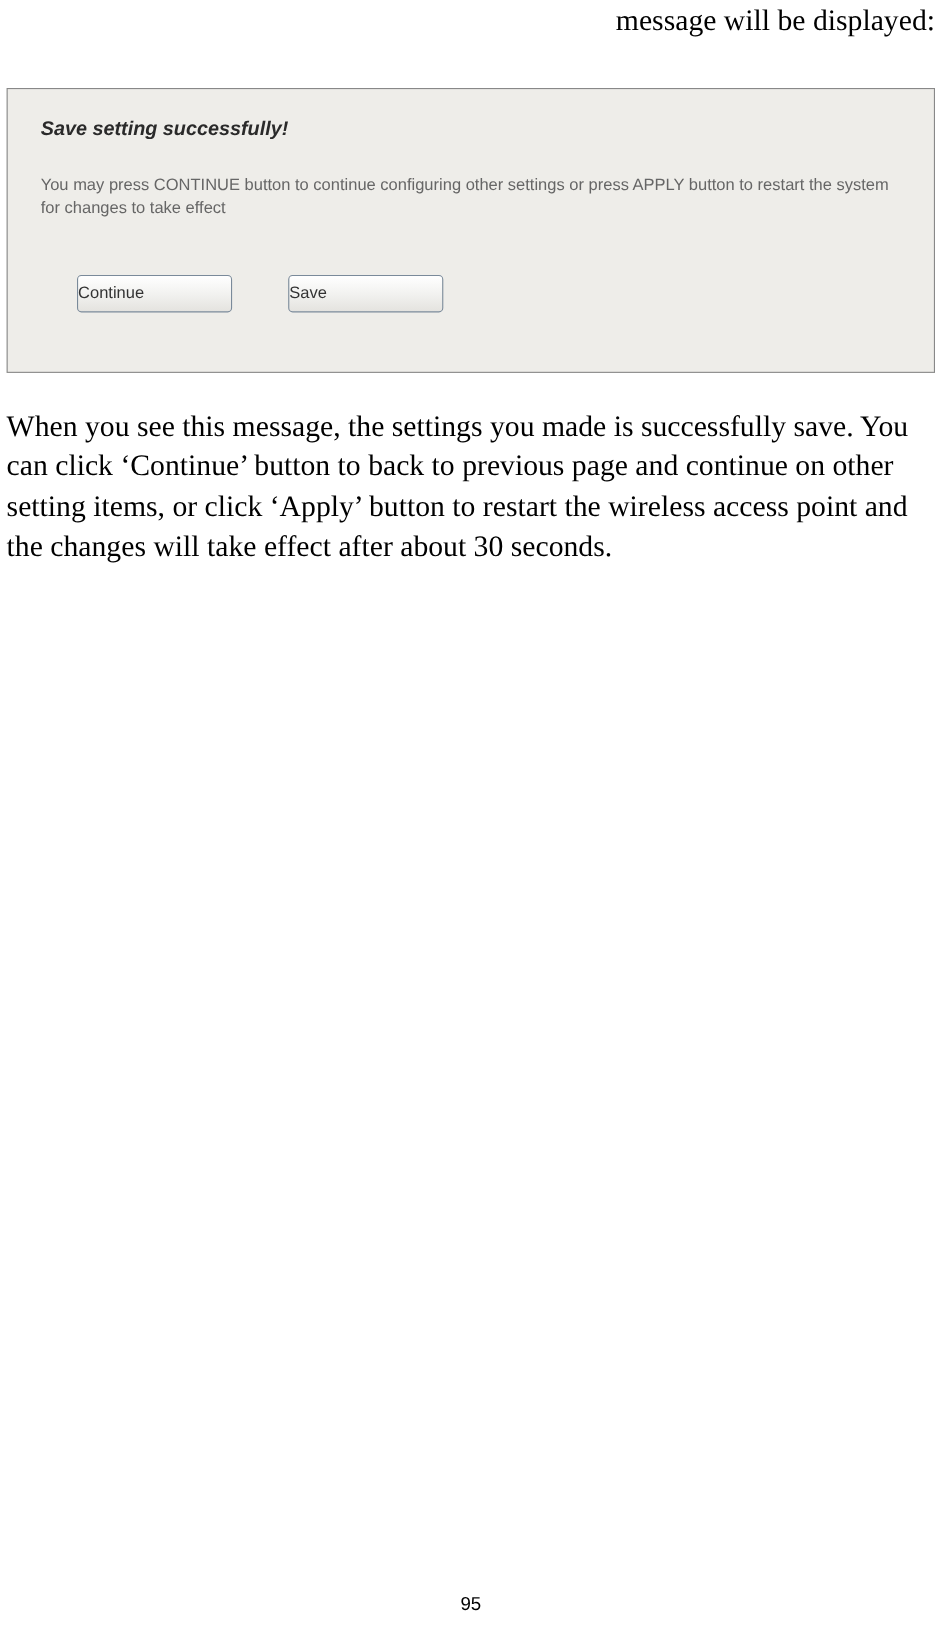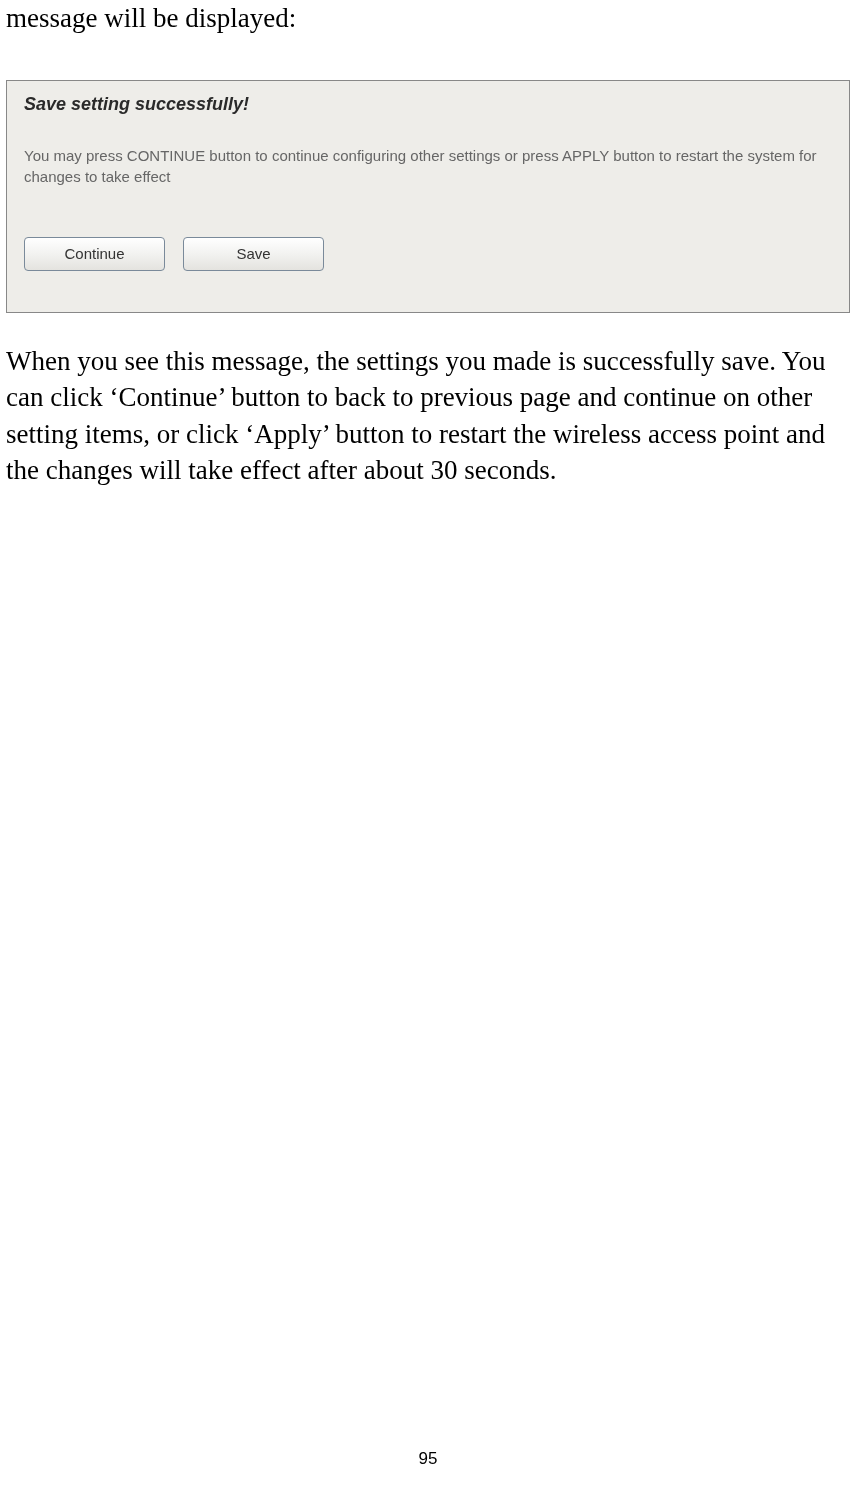--- a/index.html
+++ b/index.html
@@ -14,26 +14,27 @@
       background: #ffffff;
       position: relative;
       padding: 0;
     }
     .page-text-top {
       font-size: 27px;
       line-height: 1.4;
       color: #000;
       padding: 0 6px 0 6px;
       margin-top: 0;
+      text-align: right;
     }
     .dialog-wrapper {
       margin: 42px 6px 0 6px;
       border: 1px solid #888;
       background: #eeede9;
-      padding: 3px;
+      padding: 16px;
     }
     .dialog-title {
       font-family: Tahoma, Arial, sans-serif;
       font-size: 18px;
       font-weight: bold;
       color: #2a2a2a;
       padding: 10px 14px 8px 14px;
       font-style: italic;
     }
     .dialog-desc {
@@ -51,23 +52,24 @@
     .dialog-button {
       width: 141px;
       height: 34px;
       background: linear-gradient(to bottom, #ffffff 0%, #f2f2f0 50%, #e4e3df 100%);
       border: 1px solid #7a8a9a;
       border-radius: 4px;
       font-family: Tahoma, Arial, sans-serif;
       font-size: 15px;
       color: #333;
       cursor: pointer;
-      text-align: center;
+      text-align: left;
       line-height: 32px;
       box-shadow: 0 1px 0 rgba(255,255,255,0.6) inset;
+      margin-left: 33px;
     }
     .page-text-after {
       font-size: 27px;
       line-height: 1.35;
       color: #000;
       padding: 0 6px 0 6px;
       margin-top: 30px;
     }
     .page-number {
       position: absolute;

